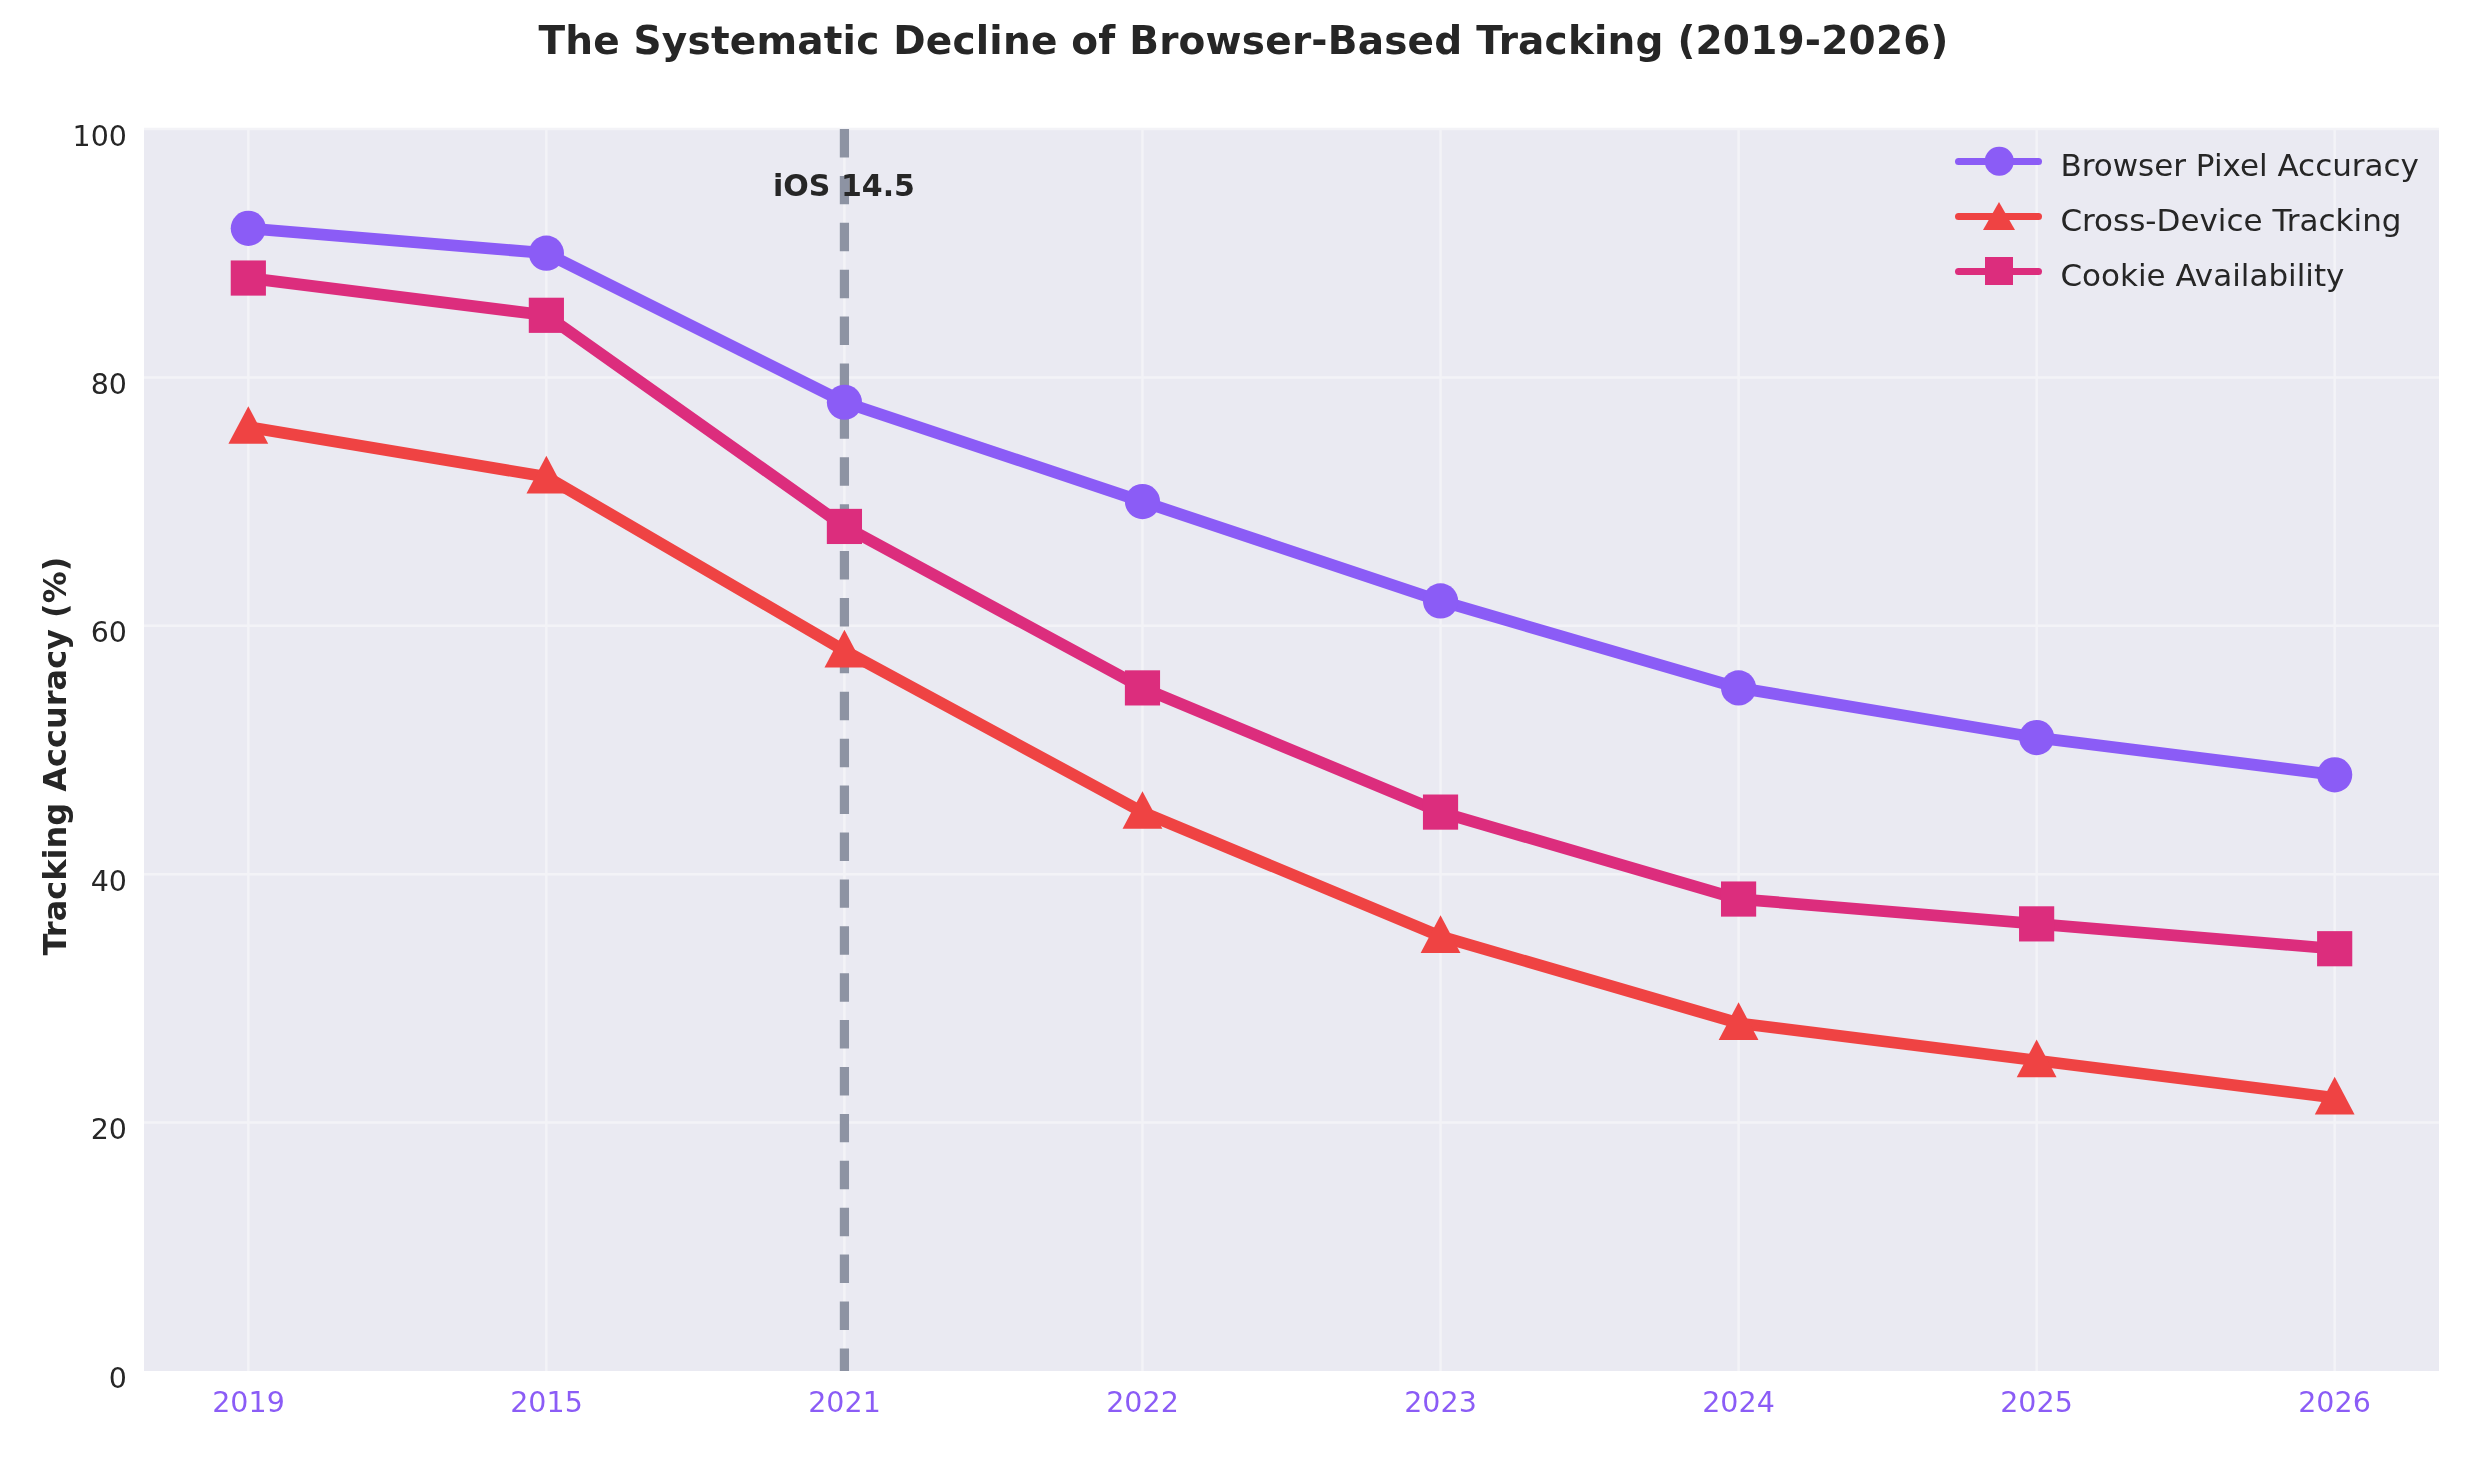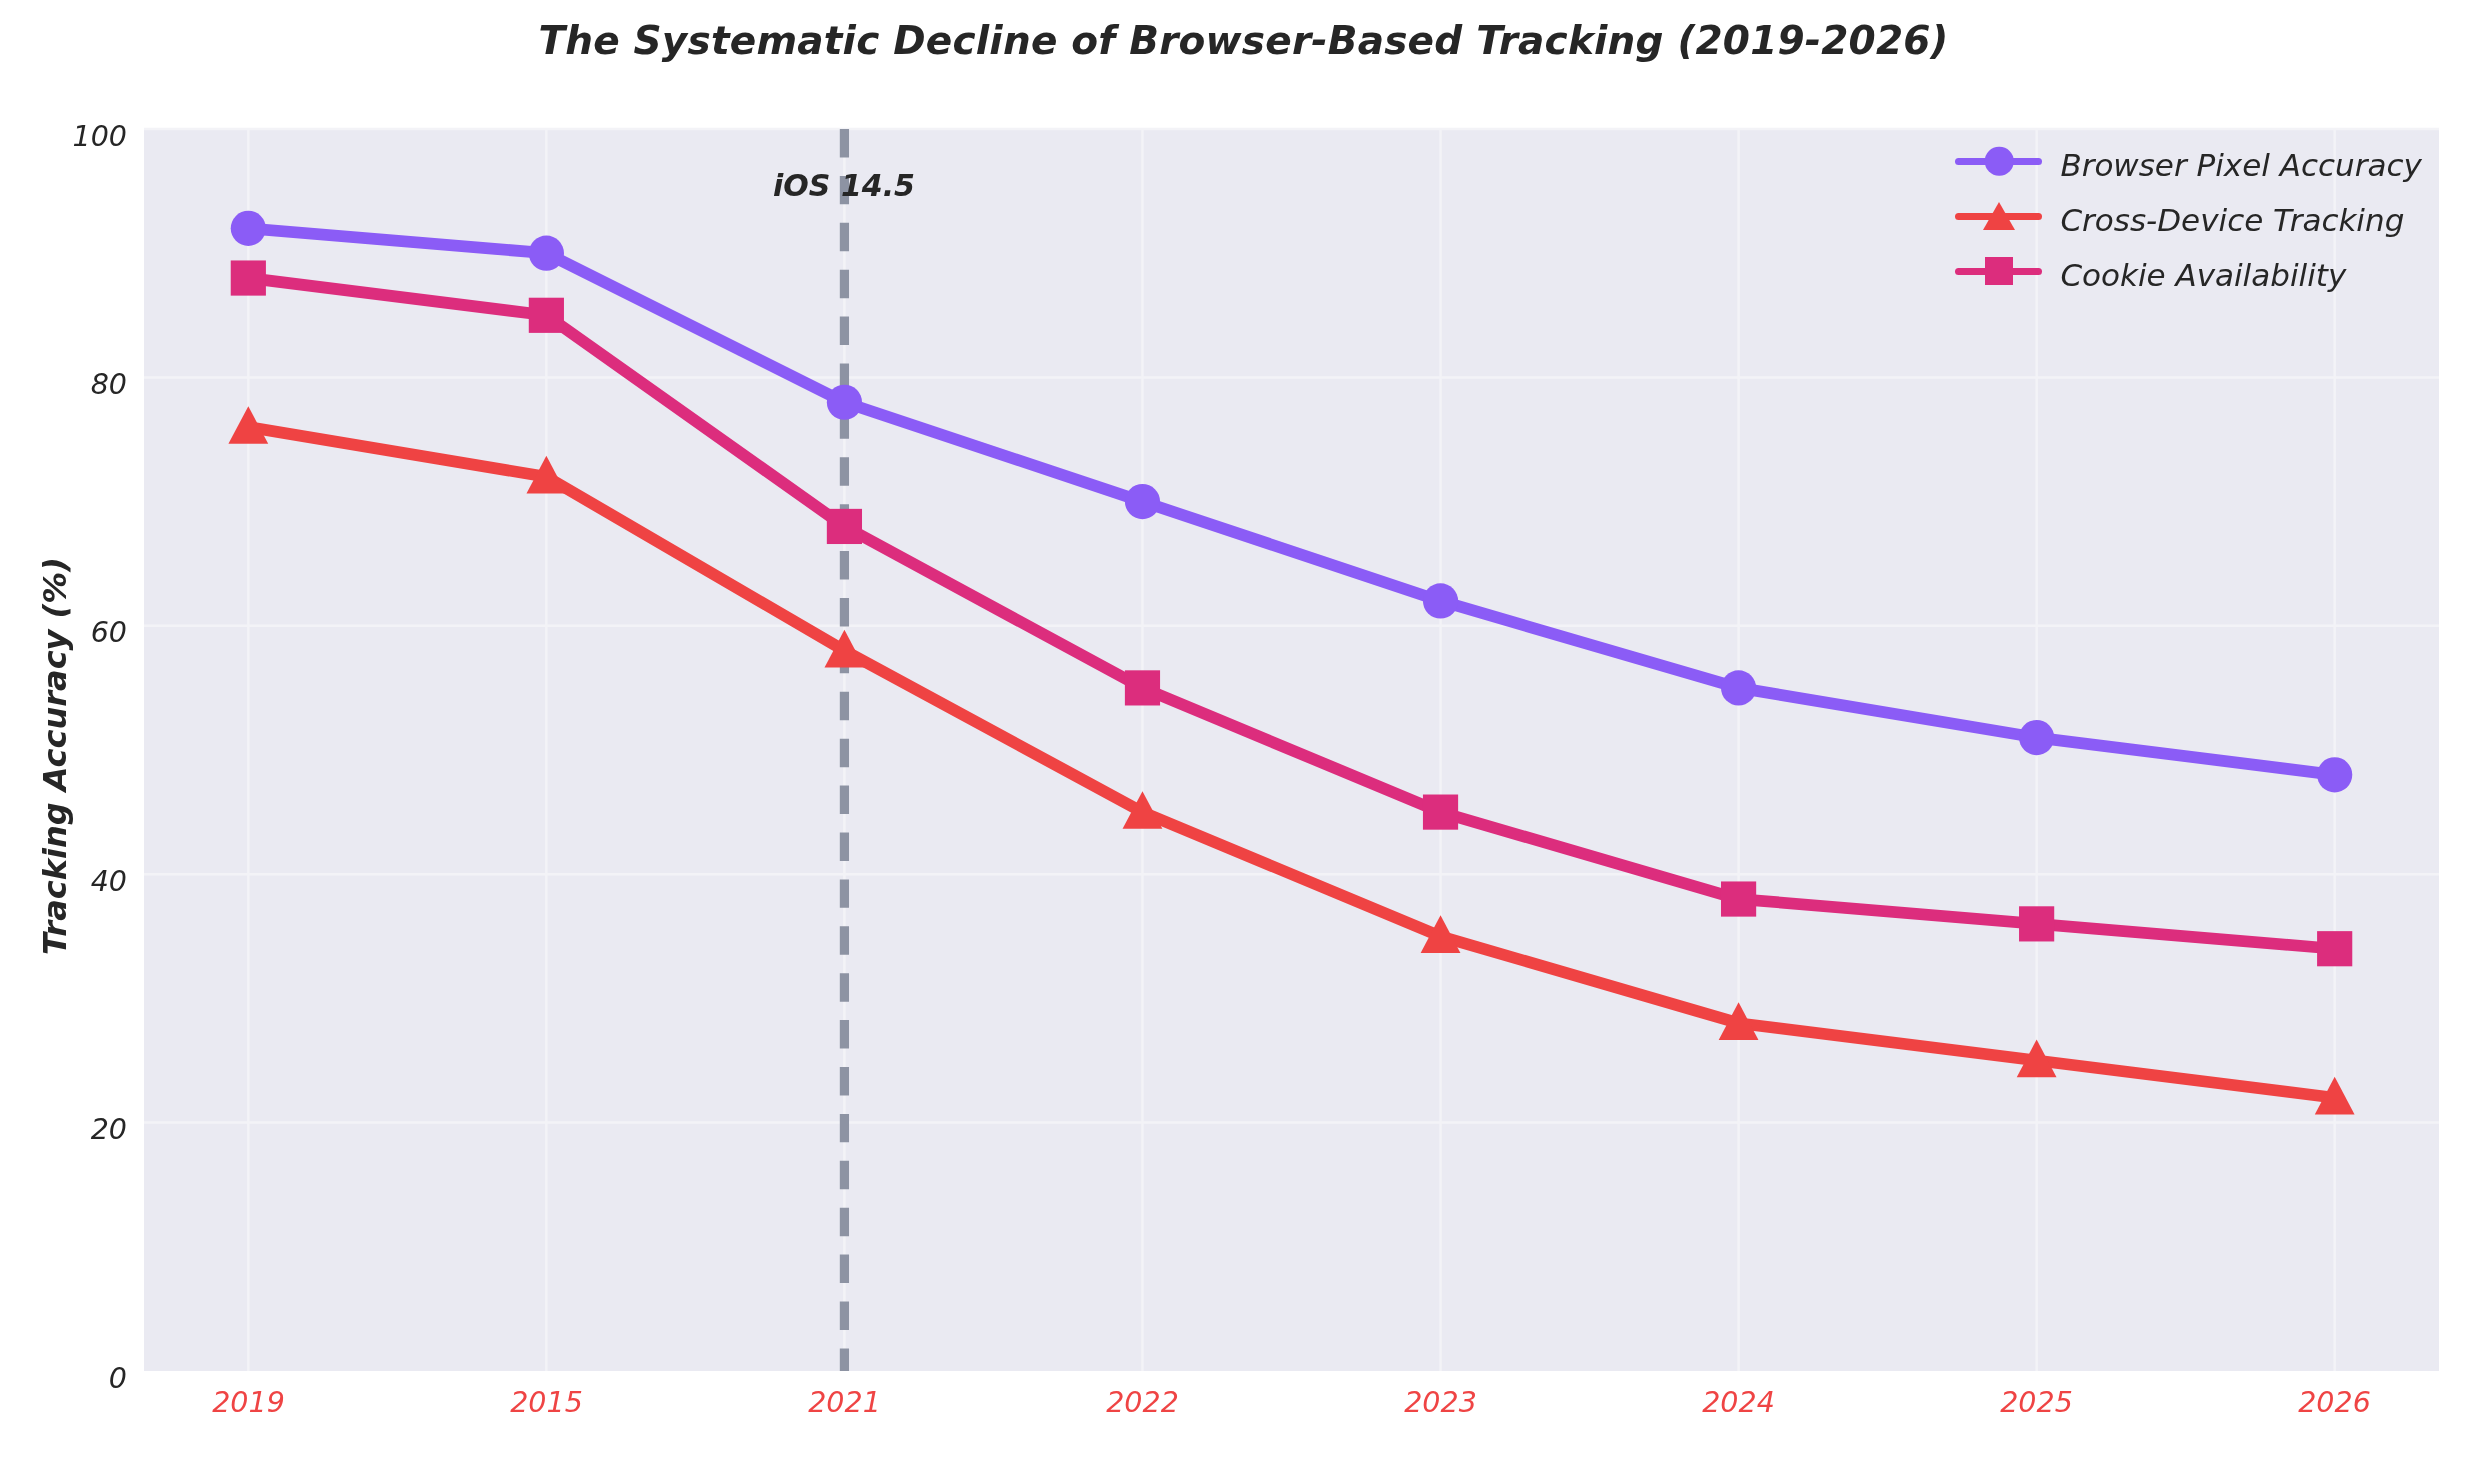--- a/index.html
+++ b/index.html
@@ -12,21 +12,20 @@
     height: 1483px;
     font-family: "DejaVu Sans", sans-serif;
     overflow: hidden;
   }
 
   #figure {
     position: relative;
     width: 2487px;
     height: 1071px;
     background: #ffffff;
-    font-style: italic;
   }
 
   
   #chart-title {
     position: absolute;
     left: 0;
     top: 18.4px;
     width: 2487px;
     text-align: center;
     font-size: 39px;
@@ -61,21 +60,21 @@
     font-size: 28.5px;
     color: #262626;
     font-family: "DejaVu Sans", sans-serif;
     margin-top: 10px;
   }
   .xtick-wrap {
     position: absolute;
     width: 167px;
     text-align: center;
     font-size: 28.5px;
-    color: #ef4444;
+    color: #8b5cf6;
     font-family: "DejaVu Sans", sans-serif;
   }
 
   
   #xlabel {
     position: absolute;
     left: 144px;
     top: 1432px;
     width: 2295px;
     text-align: center;

